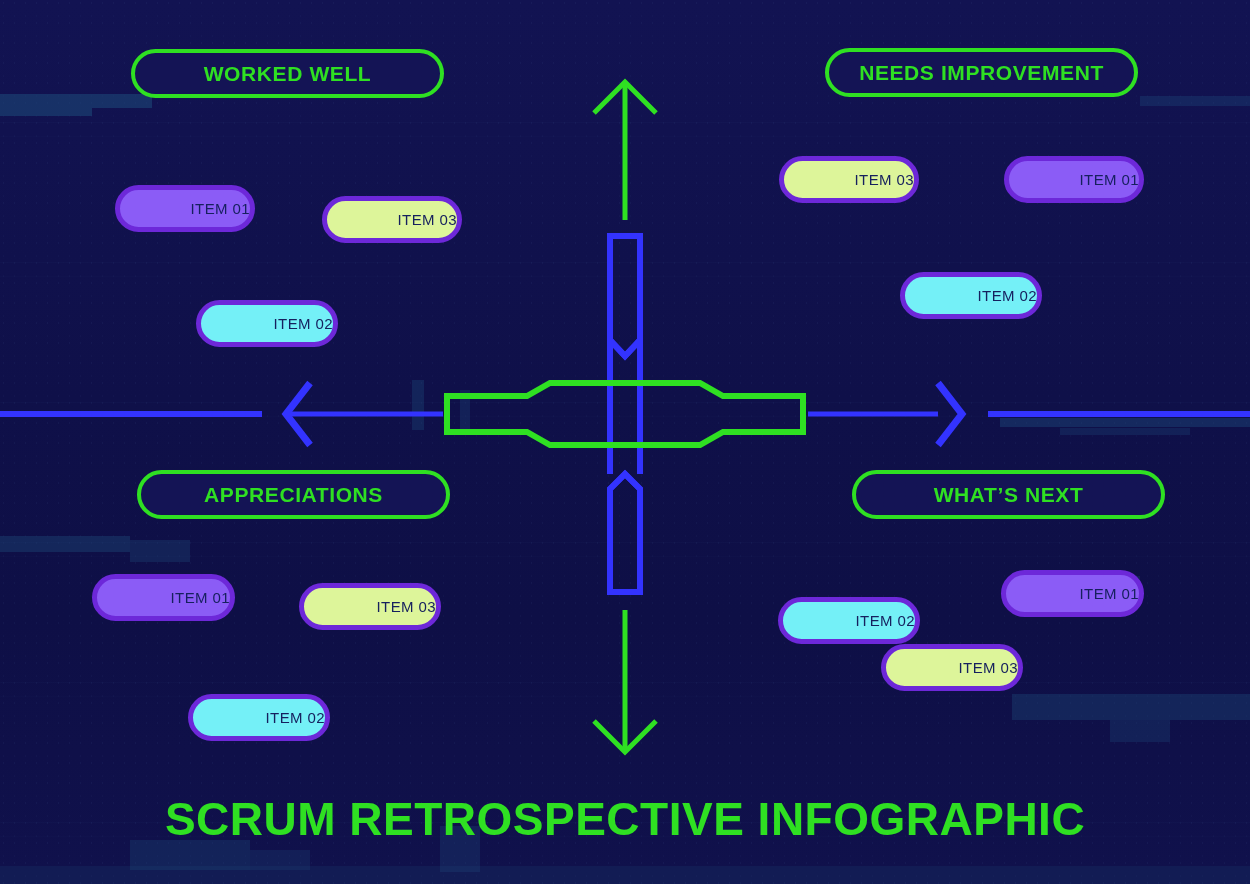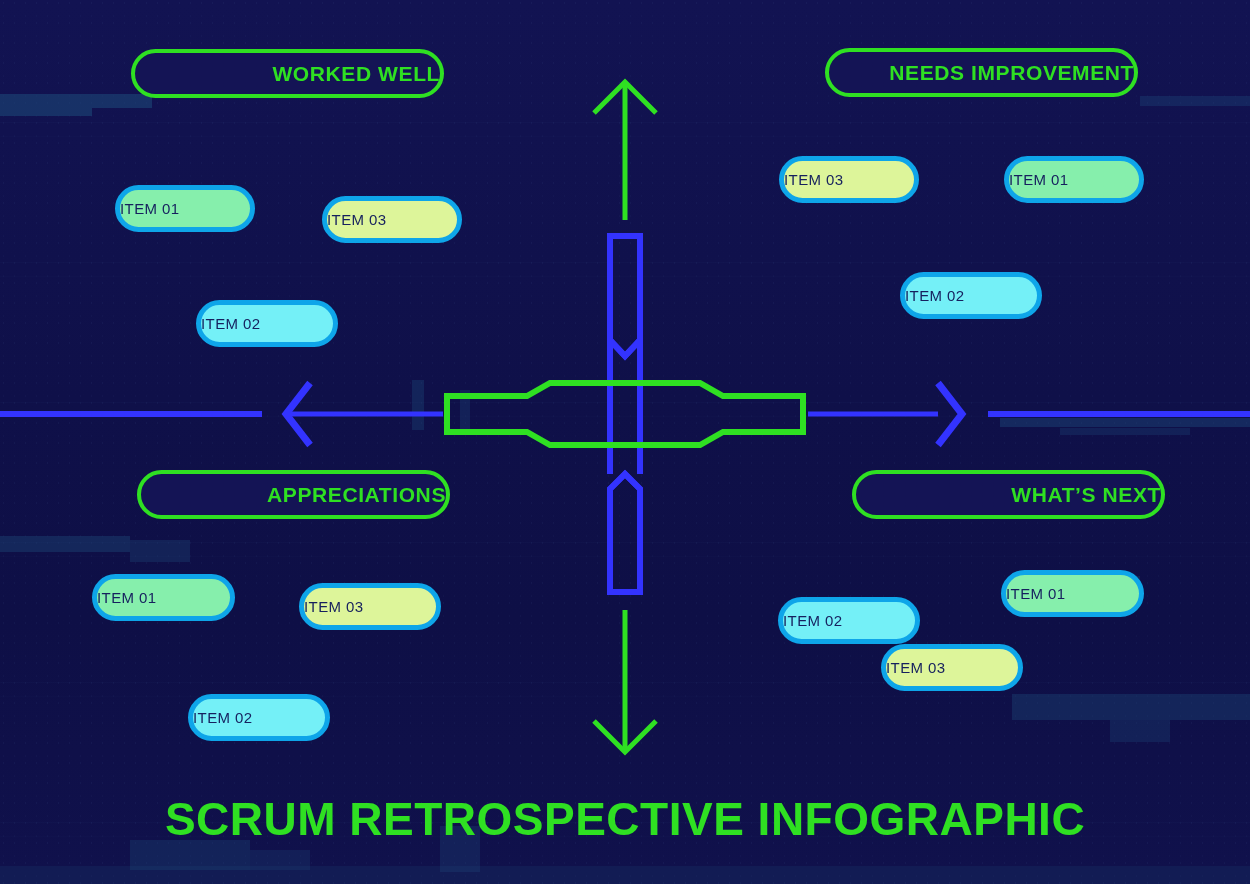--- a/index.html
+++ b/index.html
@@ -68,42 +68,42 @@
 
   
   .header-pill {
     position: absolute;
     box-sizing: border-box;
     border: 4px solid #2fe022;
     border-radius: 999px;
     background: #141455;
     display: flex;
     align-items: center;
-    justify-content: flex-end;
+    justify-content: center;
     color: #2fe022;
     font-weight: bold;
     letter-spacing: .6px;
     font-size: 21px;
   }
 
   
   .item-pill {
     position: absolute;
     box-sizing: border-box;
-    border: 5px solid #0ea5e9;
+    border: 5px solid #6d28d9;
     border-radius: 999px;
     display: flex;
     align-items: center;
-    justify-content: flex-start;
+    justify-content: flex-end;
     color: #16205e;
     font-size: 15px;
     letter-spacing: .4px;
     font-weight: normal;
   }
-  .fill-periwinkle { background: #86efac; }
+  .fill-periwinkle { background: #8b5cf6; }
   .fill-cyan       { background: #74f0f7; margin-top: 36px; }
   .fill-lime       { background: #ddf59a; }
 
   
   #main-title {
     position: absolute;
     left: 0;
     right: 0;
     top: 792px;
     text-align: center;

